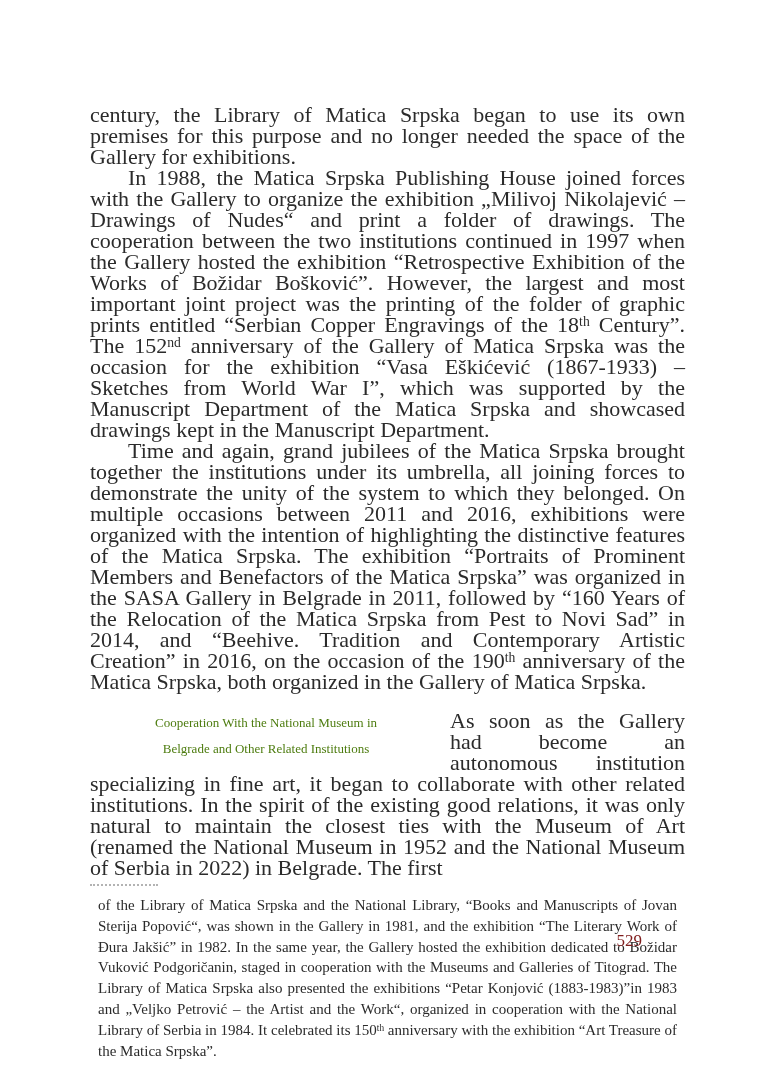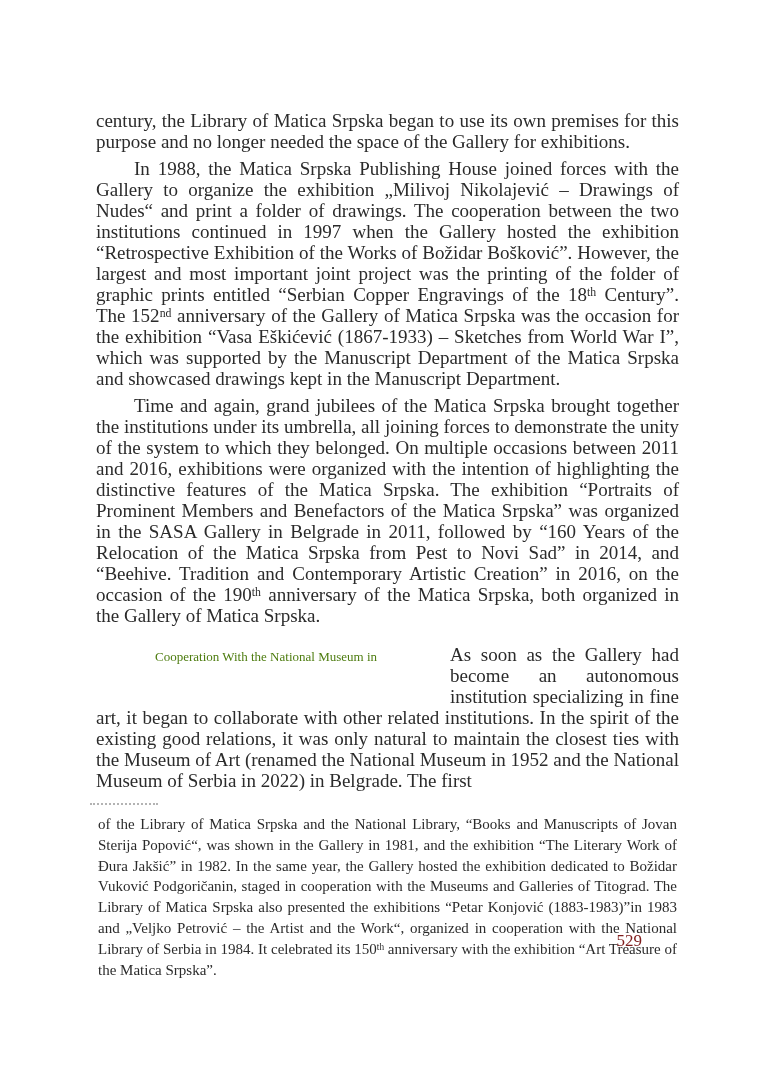--- a/index.html
+++ b/index.html
@@ -16,22 +16,22 @@
     font-family: "Liberation Serif", "DejaVu Serif", serif;
     color: #2b2b2b;
   }
   .content {
     position: absolute;
     left: 90px;
     top: 104px;
     width: 595px;
   }
   .body-para {
-    margin: 6px;
-    font-size: 19px;
+    margin: 0;
+    font-size: 22px;
     line-height: 21px;
     text-align: justify;
     hyphens: auto;
     -webkit-hyphens: auto;
   }
   .body-para.indented {
     text-indent: 38px;
   }
   sup {
     font-size: 0.62em;
@@ -96,20 +96,21 @@
 
     <p class="body-para">century, the Library of Matica Srpska began to use its own premises for this purpose and no longer needed the space of the Gallery for exhibitions.</p>
 
     <p class="body-para indented"><span>In 1988, the Matica Srpska Publishing House joined forces with the Gallery to organize the exhibition „Milivoj Nikolajević – Drawings of Nudes“ and print a folder of drawings. The cooperation between the two institutions continued in 1997 when the Gallery hosted the exhibition “Retrospective Exhibition of the Works of Božidar Bošković”. However, the largest and most important joint project was the printing of the folder of graphic prints entitled “Serbian Copper Engravings of the 18</span><sup>th</sup><span> Century”. The 152</span><sup>nd</sup><span> anniversary of the Gallery of Matica Srpska was the occasion for the exhibition “Vasa Eškićević (1867-1933) – Sketches from World War I”, which was supported by the Manuscript Department of the Matica Srpska and showcased drawings kept in the Manuscript Department.</span></p>
 
     <p class="body-para indented"><span>Time and again, grand jubilees of the Matica Srpska brought together the institutions under its umbrella, all joining forces to demonstrate the unity of the system to which they belonged. On multiple occasions between 2011 and 2016, exhibitions were organized with the intention of highlighting the distinctive features of the Matica Srpska. The exhibition “Portraits of Prominent Members and Benefactors of the Matica Srpska” was organized in the SASA Gallery in Belgrade in 2011, followed by “160 Years of the Relocation of the Matica Srpska from Pest to Novi Sad” in 2014, and “Beehive. Tradition and Contemporary Artistic Creation” in 2016, on the occasion of the 190</span><sup>th</sup><span> anniversary of the Matica Srpska, both organized in the Gallery of Matica Srpska.</span></p>
 
     <div class="section-block">
       <div class="section-heading">
         <div class="heading-line">Cooperation With the National Museum in</div>
+        <div class="heading-line">Belgrade and Other Related Institutions</div>
       </div>
       <p class="body-para">As soon as the Gallery had become an autonomous institution specializing in fine art, it began to collaborate with other related institutions. In the spirit of the existing good relations, it was only natural to maintain the closest ties with the Museum of Art (renamed the National Museum in 1952 and the National Museum of Serbia in 2022) in Belgrade. The first</p>
     </div>
 
     <div class="footnote">
       <div class="footnote-rule"></div>
       <p class="footnote-text"><span>of the Library of Matica Srpska and the National Library, “Books and Manuscripts of Jovan Sterija Popović“, was shown in the Gallery in 1981, and the exhibition “The Literary Work of Đura Jakšić” in 1982. In the same year, the Gallery hosted the exhibition dedicated to Božidar Vuković Podgoričanin, staged in cooperation with the Museums and Galleries of Titograd. The Library of Matica Srpska also presented the exhibitions “Petar Konjović (1883-1983)”in 1983 and „Veljko Petrović – the Artist and the Work“, organized in cooperation with the National Library of Serbia in 1984. It celebrated its 150</span><sup>th</sup><span> anniversary with the exhibition “Art Treasure of the Matica Srpska”.</span></p>
     </div>
 
   </div>

